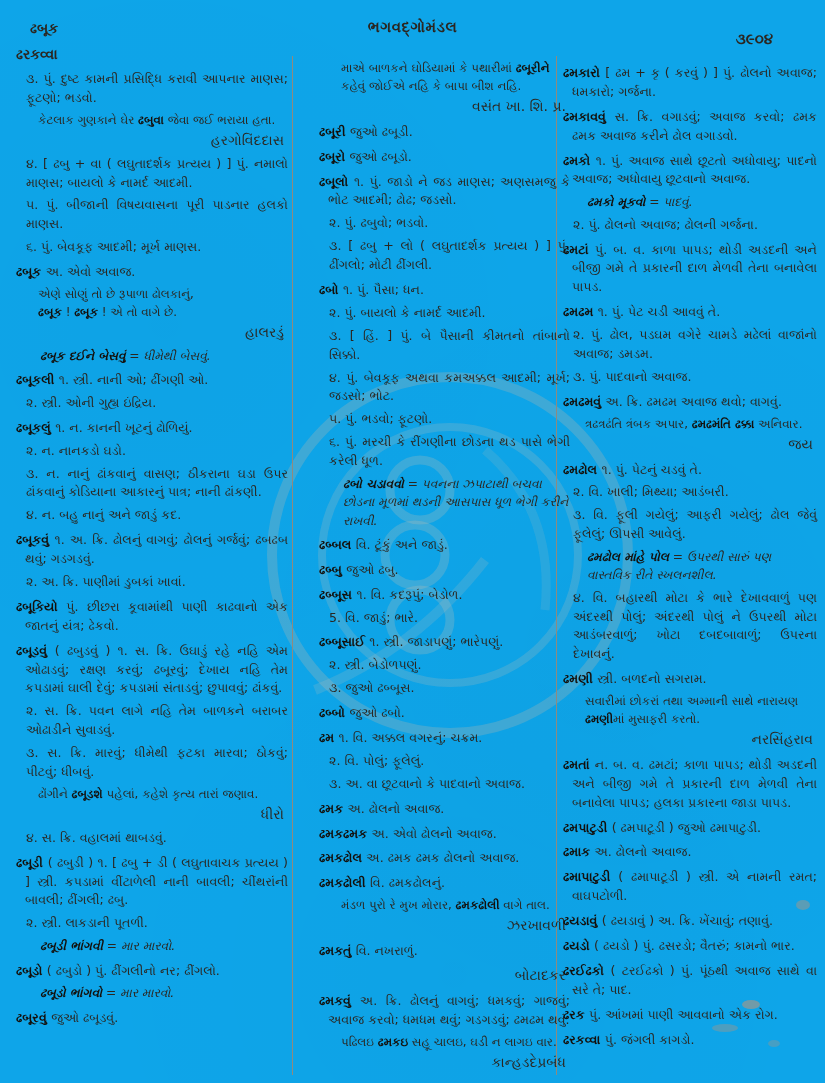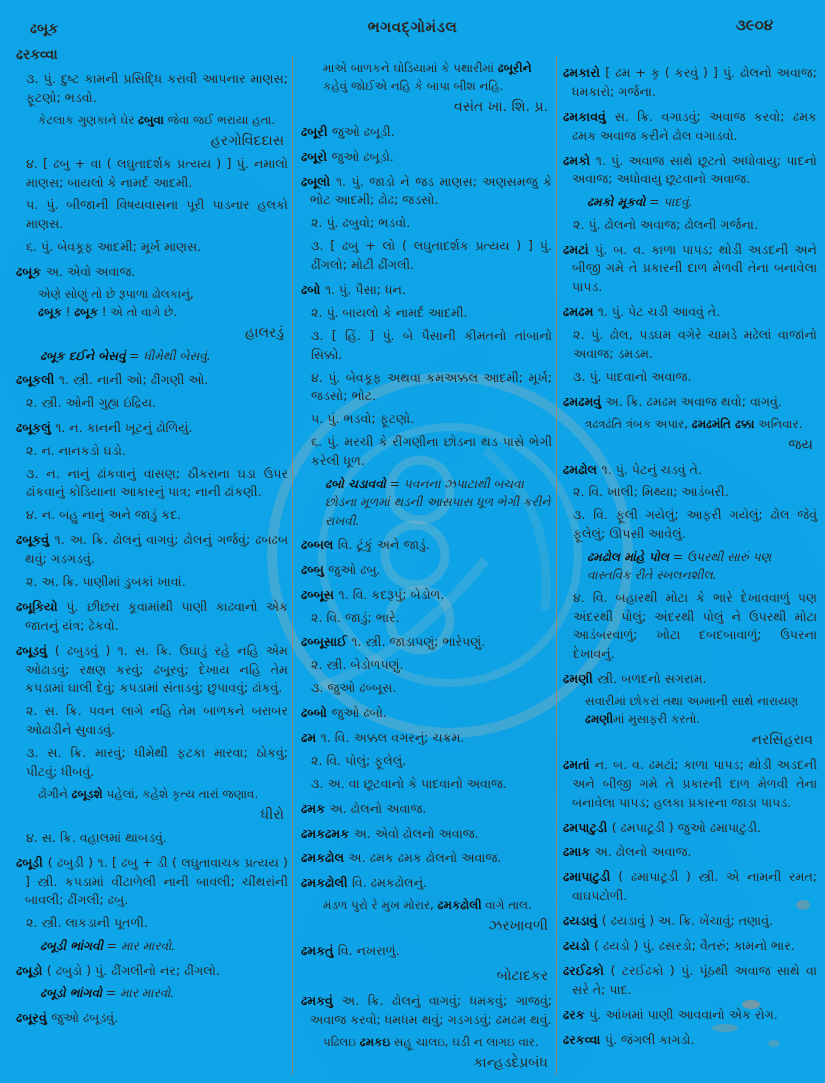--- a/index.html
+++ b/index.html
@@ -13,27 +13,27 @@
   }
   .noise{position:absolute;inset:0;
     background:
       radial-gradient(circle at 20% 30%, rgba(0,0,0,0.015), transparent 40%),
       radial-gradient(circle at 75% 60%, rgba(0,0,0,0.02), transparent 45%),
       radial-gradient(circle at 55% 90%, rgba(0,0,0,0.015), transparent 35%);
   }
   .guide-top{position:absolute;left:30px;top:20px;font-weight:bold;font-size:14px;}
   .guide-bottom{position:absolute;left:16px;top:46px;font-weight:bold;font-size:14px;}
   .title{position:absolute;left:0;right:0;top:18px;text-align:center;font-weight:bold;font-size:15px;letter-spacing:.5px;}
-  .pageno{position:absolute;right:52px;top:16px;font-weight:bold;font-size:15px;}
+  .pageno{position:absolute;right:52px;top:30px;font-weight:bold;font-size:15px;}
   .vrule{position:absolute;top:56px;bottom:8px;width:1px;background:#8f8a7e;}
   .vrule1{left:292px;}
   .vrule2{left:556px;}
   .col{position:absolute;font-size:12.6px;line-height:1.5;}
   .col1{left:16px;top:66px;width:272px;}
-  .col2{left:301px;top:58px;width:251px;}
+  .col2{left:319px;top:58px;width:251px;}
   .col3{left:563px;top:58px;width:254px;}
   .blk{margin:4px 0;text-align:justify;}
   .entry{padding-left:9px;text-indent:-9px;margin-top:6px;}
   .sense{padding-left:10px;}
   .quote{padding-left:22px;padding-right:2px;font-size:11.9px;margin:2px 0;text-align:left;}
   .idiom{padding-left:24px;font-size:12.2px;text-align:left;font-style:italic;}
   .attr{text-align:right;font-size:14px;padding-right:2px;}
   .head{font-weight:bold;color:#14100c;}
   .b{font-weight:bold;color:#14100c;}
   .qline{display:block;}
@@ -121,21 +121,21 @@
       <div class="blk entry"><span class="head">ઢબો </span><span><span>૧. પું. પૈસા; ધન.</span></span></div>
       <div class="blk sense"><span><span>૨. પું. બાયલો કે નામર્દ આદમી.</span></span></div>
       <div class="blk sense"><span><span>૩. [ હિં. ] પું. બે પૈસાની કીમતનો તાંબાનો સિક્કો.</span></span></div>
       <div class="blk sense"><span><span>૪. પું. બેવકૂફ અથવા કમઅક્કલ આદમી; મૂર્ખ; જડસો; ભોટ.</span></span></div>
       <div class="blk sense"><span><span>૫. પું. ભડવો; ફૂટણો.</span></span></div>
       <div class="blk sense"><span><span>૬. પું. મરચી કે રીંગણીના છોડના થડ પાસે ભેગી કરેલી ધૂળ.</span></span></div>
       <div class="blk idiom"><span><span></span><span class="b">ઢબો ચડાવવો</span><span> = પવનના ઝપાટાથી બચવા છોડના મૂળમાં થડની આસપાસ ધૂળ ભેગી કરીને રાખવી.</span></span></div>
       <div class="blk entry"><span class="head">ઢબ્બલ </span><span><span>વિ. ટૂંકું અને જાડું.</span></span></div>
       <div class="blk entry"><span class="head">ઢબ્બુ </span><span><span>જુઓ ઢબુ.</span></span></div>
       <div class="blk entry"><span class="head">ઢબ્બૂસ </span><span><span>૧. વિ. કદરૂપું; બેડોળ.</span></span></div>
-      <div class="blk sense"><span><span>૨. વિ. જાડું; ભારે.</span></span></div>
+      <div class="blk sense"><span><span>5. વિ. જાડું; ભારે.</span></span></div>
       <div class="blk entry"><span class="head">ઢબ્બૂસાઈ </span><span><span>૧. સ્ત્રી. જાડાપણું; ભારેપણું.</span></span></div>
       <div class="blk sense"><span><span>૨. સ્ત્રી. બેડોળપણું.</span></span></div>
       <div class="blk sense"><span><span>૩. જુઓ ઢબ્બૂસ.</span></span></div>
       <div class="blk entry"><span class="head">ઢબ્બો </span><span><span>જુઓ ઢબો.</span></span></div>
       <div class="blk entry"><span class="head">ઢમ </span><span><span>૧. વિ. અક્કલ વગરનું; ચક્રમ.</span></span></div>
       <div class="blk sense"><span><span>૨. વિ. પોલું; ફૂલેલું.</span></span></div>
       <div class="blk sense"><span><span>૩. અ. વા છૂટવાનો કે પાદવાનો અવાજ.</span></span></div>
       <div class="blk entry"><span class="head">ઢમક </span><span><span>અ. ઢોલનો અવાજ.</span></span></div>
       <div class="blk entry"><span class="head">ઢમકઢમક </span><span><span>અ. એવો ઢોલનો અવાજ.</span></span></div>
       <div class="blk entry"><span class="head">ઢમકઢોલ </span><span><span>અ. ઢમક ઢમક ઢોલનો અવાજ.</span></span></div>

